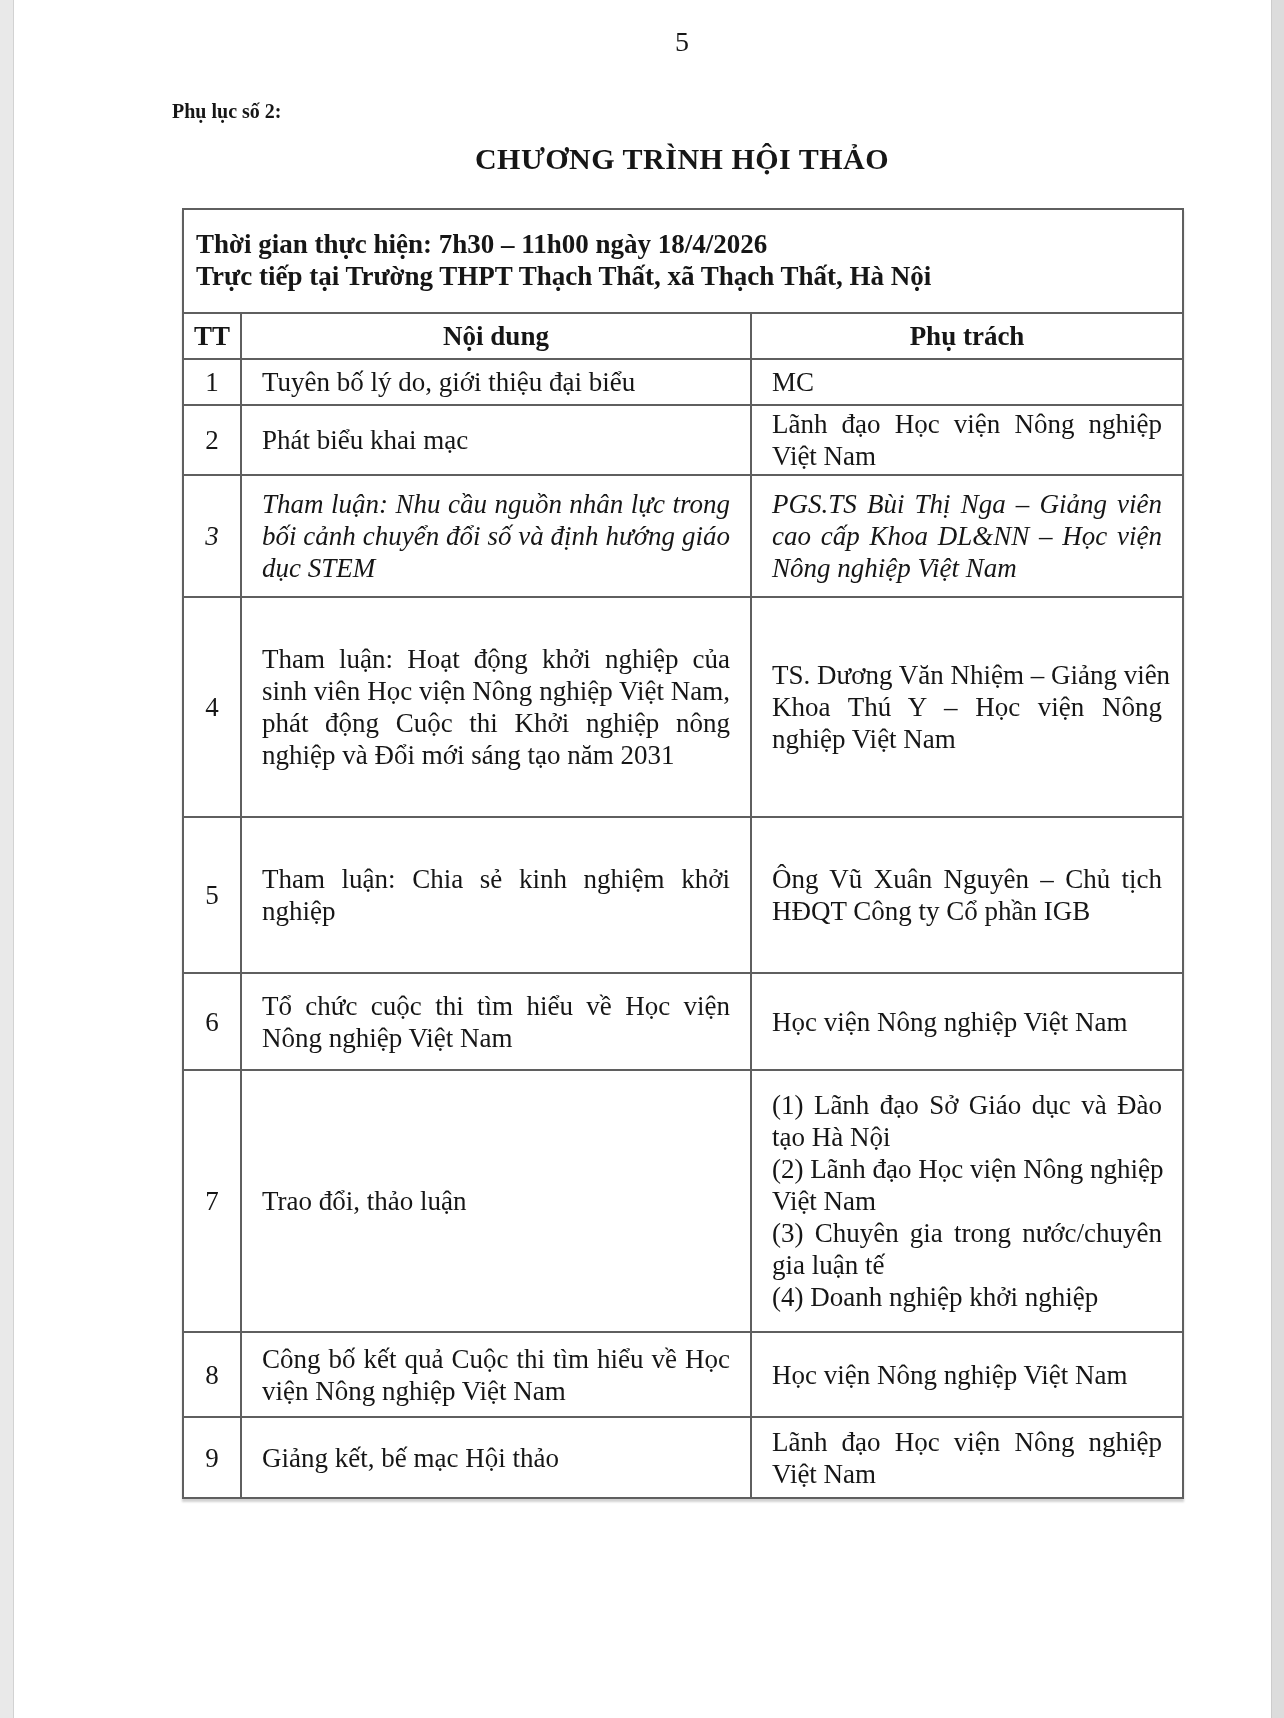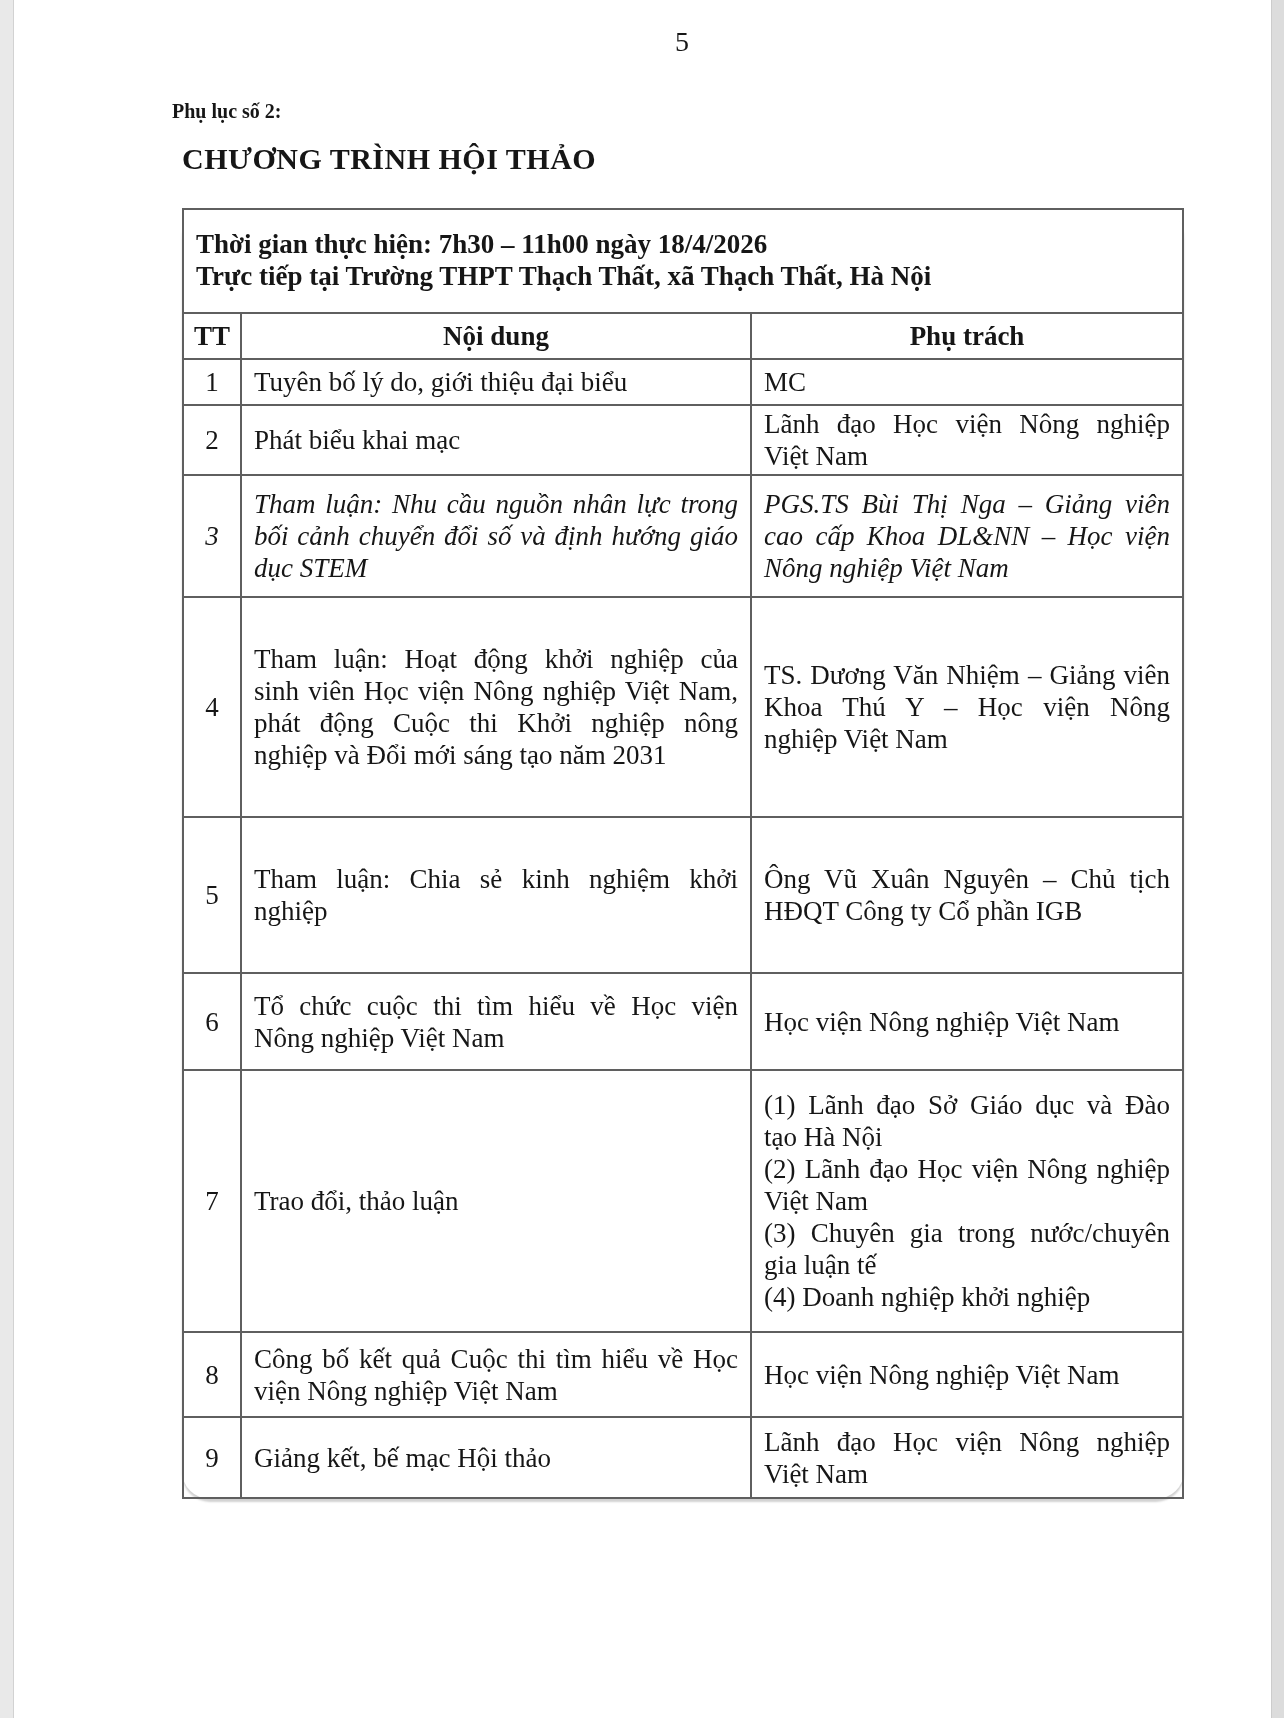--- a/index.html
+++ b/index.html
@@ -51,34 +51,33 @@
     top: 100px;
     left: -10px;
     font-size: 20px;
     font-weight: bold;
   }
   .doc-title {
     position: absolute;
     top: 142px;
     left: 0;
     width: 100%;
-    text-align: left;
+    text-align: center;
     font-size: 30px;
     font-weight: bold;
     letter-spacing: 0.5px;
   }
   table.program {
     position: absolute;
     top: 208px;
     left: 0;
     width: 1000px;
     border-collapse: collapse;
     table-layout: fixed;
     box-shadow: 0 3px 2px rgba(0,0,0,0.18);
-    border-radius: 28px;
   }
   table.program td, table.program th {
     border: 2px solid #5f5f5f;
     vertical-align: middle;
     font-size: 27px;
     line-height: 32px;
     overflow: hidden;
   }
   table.program {
     border: 2px solid #4a4a4a;
@@ -97,21 +96,21 @@
     font-weight: bold;
     text-align: center;
     height: 44px;
     padding: 0 0;
   }
   td.tt {
     text-align: center;
     padding: 0 2px;
   }
   td.nd, td.pt {
-    padding: 2px 12px;
+    padding: 2px 20px;
   }
   tr.r1 td { height: 40px; }
   tr.r2 td { height: 60px; }
   tr.r3 td { height: 116px; font-style: italic; }
   tr.r4 td { height: 214px; }
   tr.r5 td { height: 150px; }
   tr.r6 td { height: 91px; }
   tr.r7 td { height: 256px; }
   tr.r8 td { height: 79px; }
   tr.r9 td { height: 75px; }

